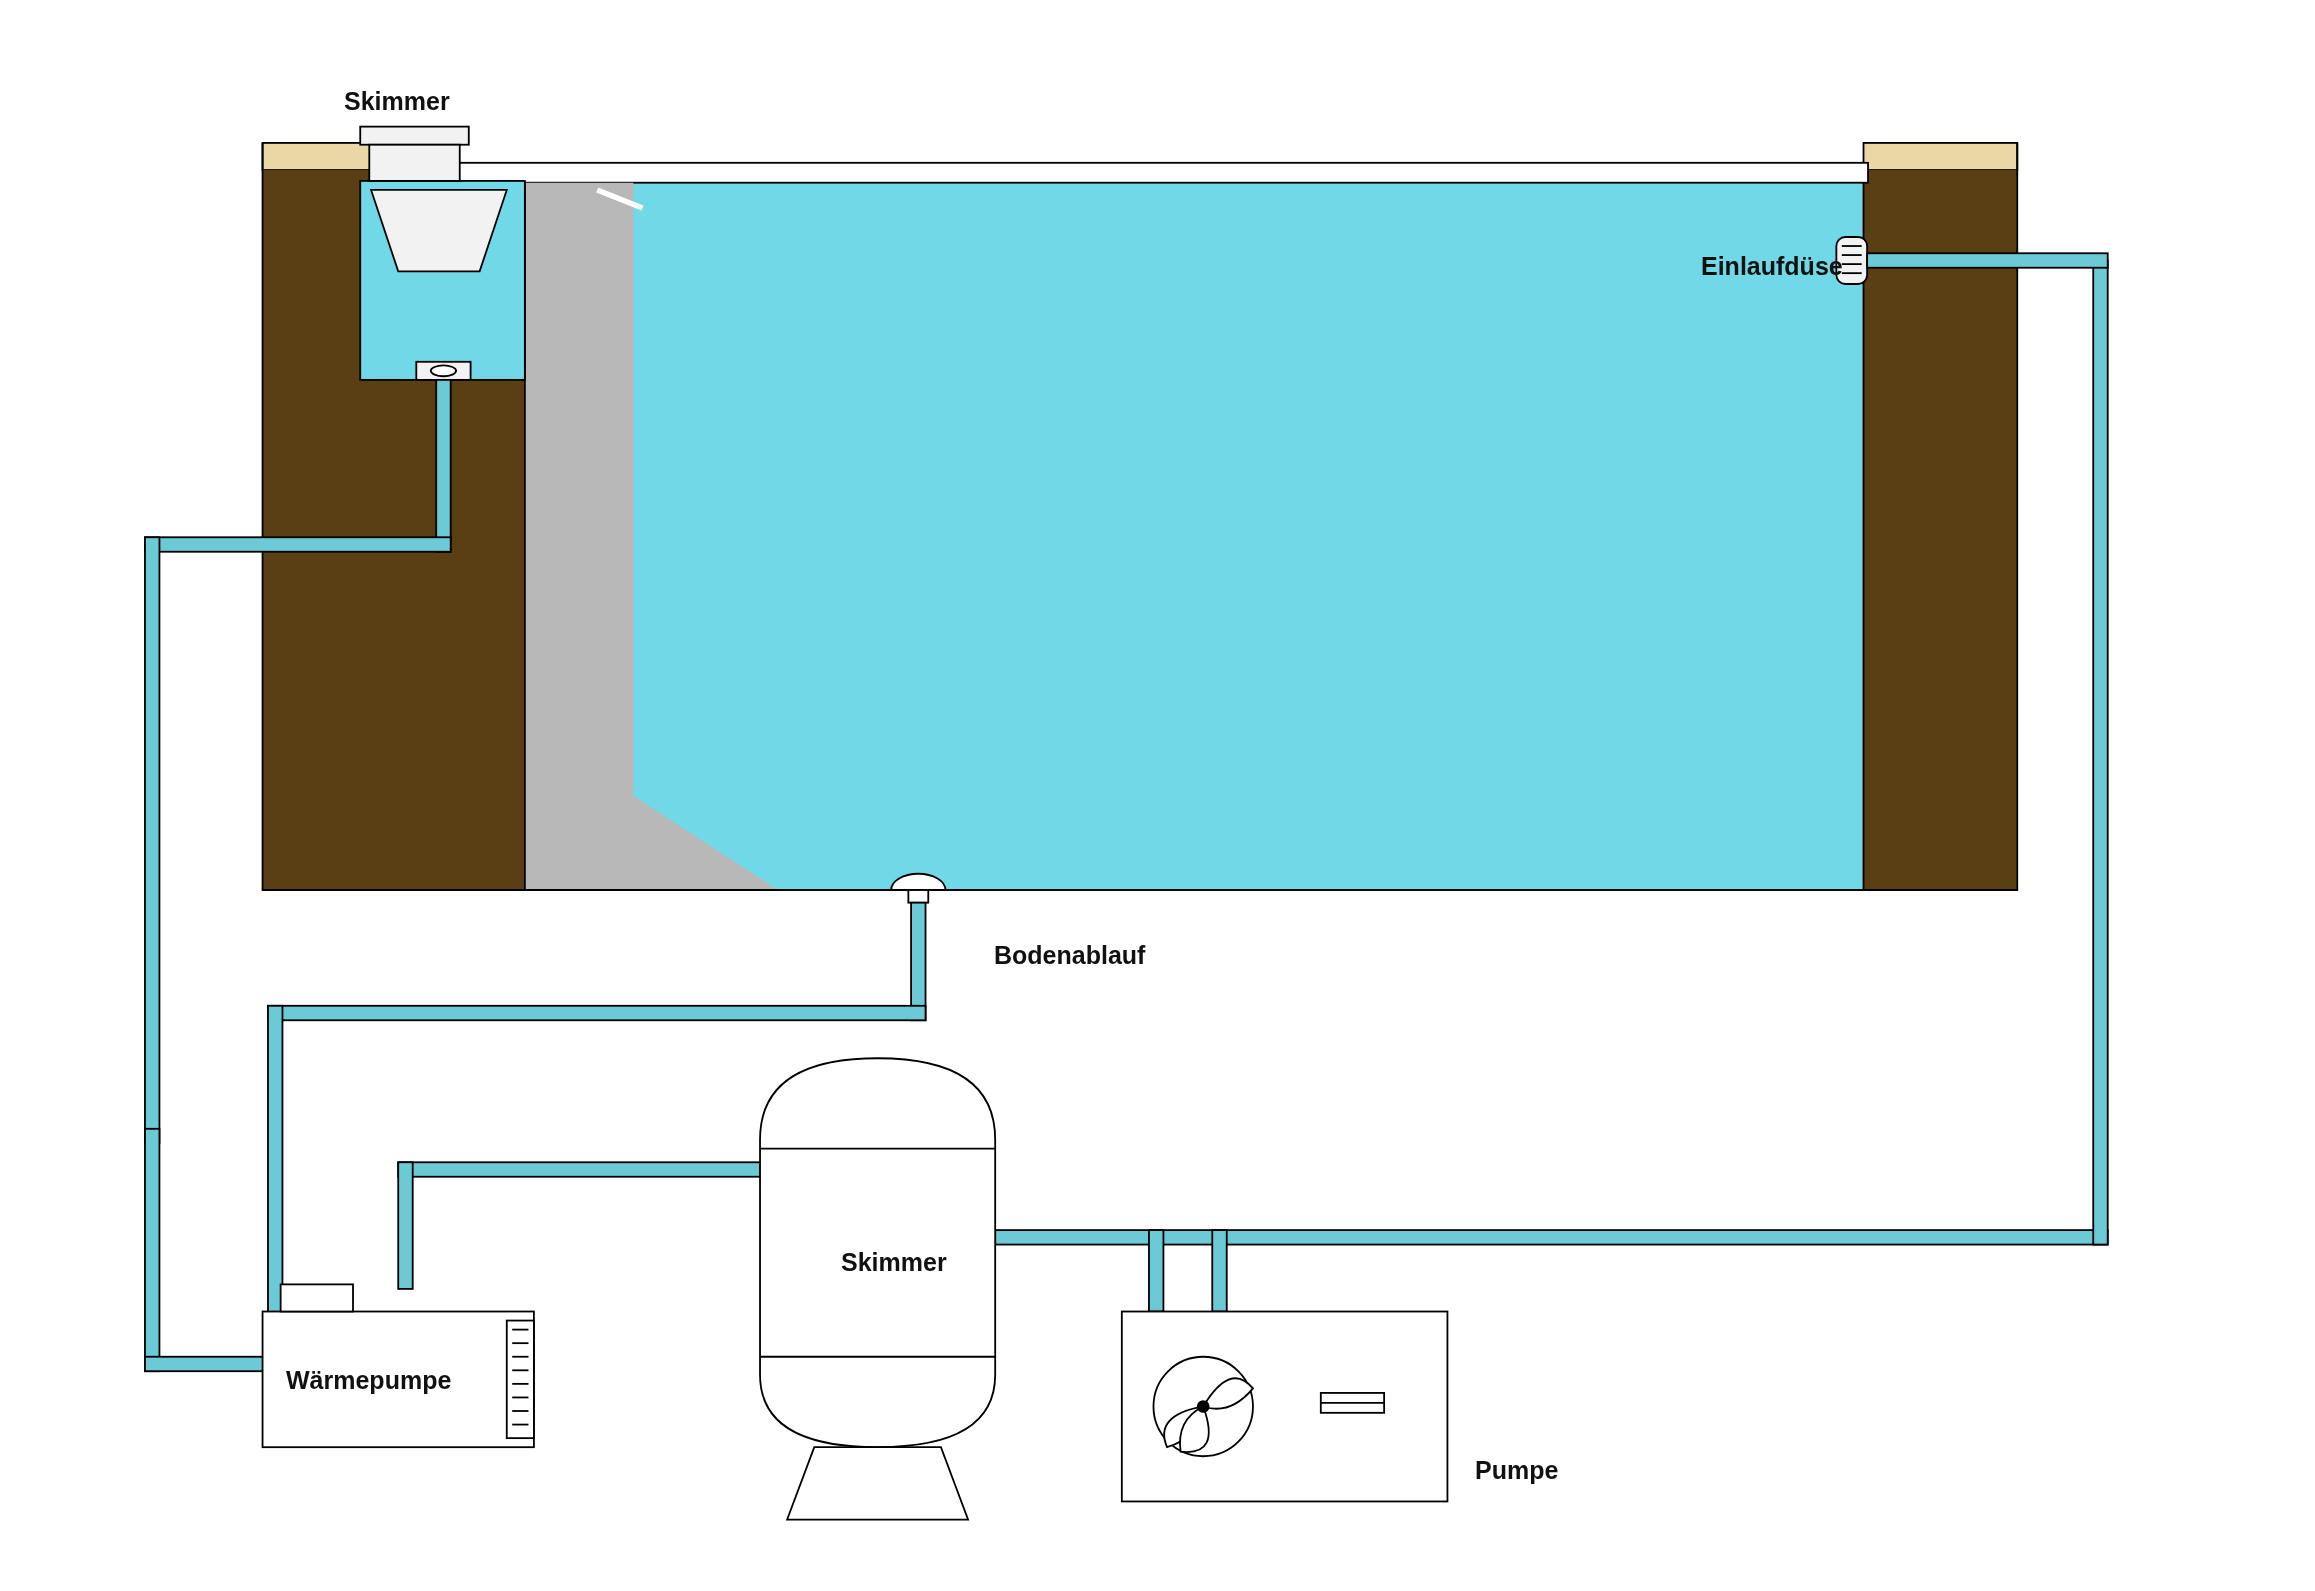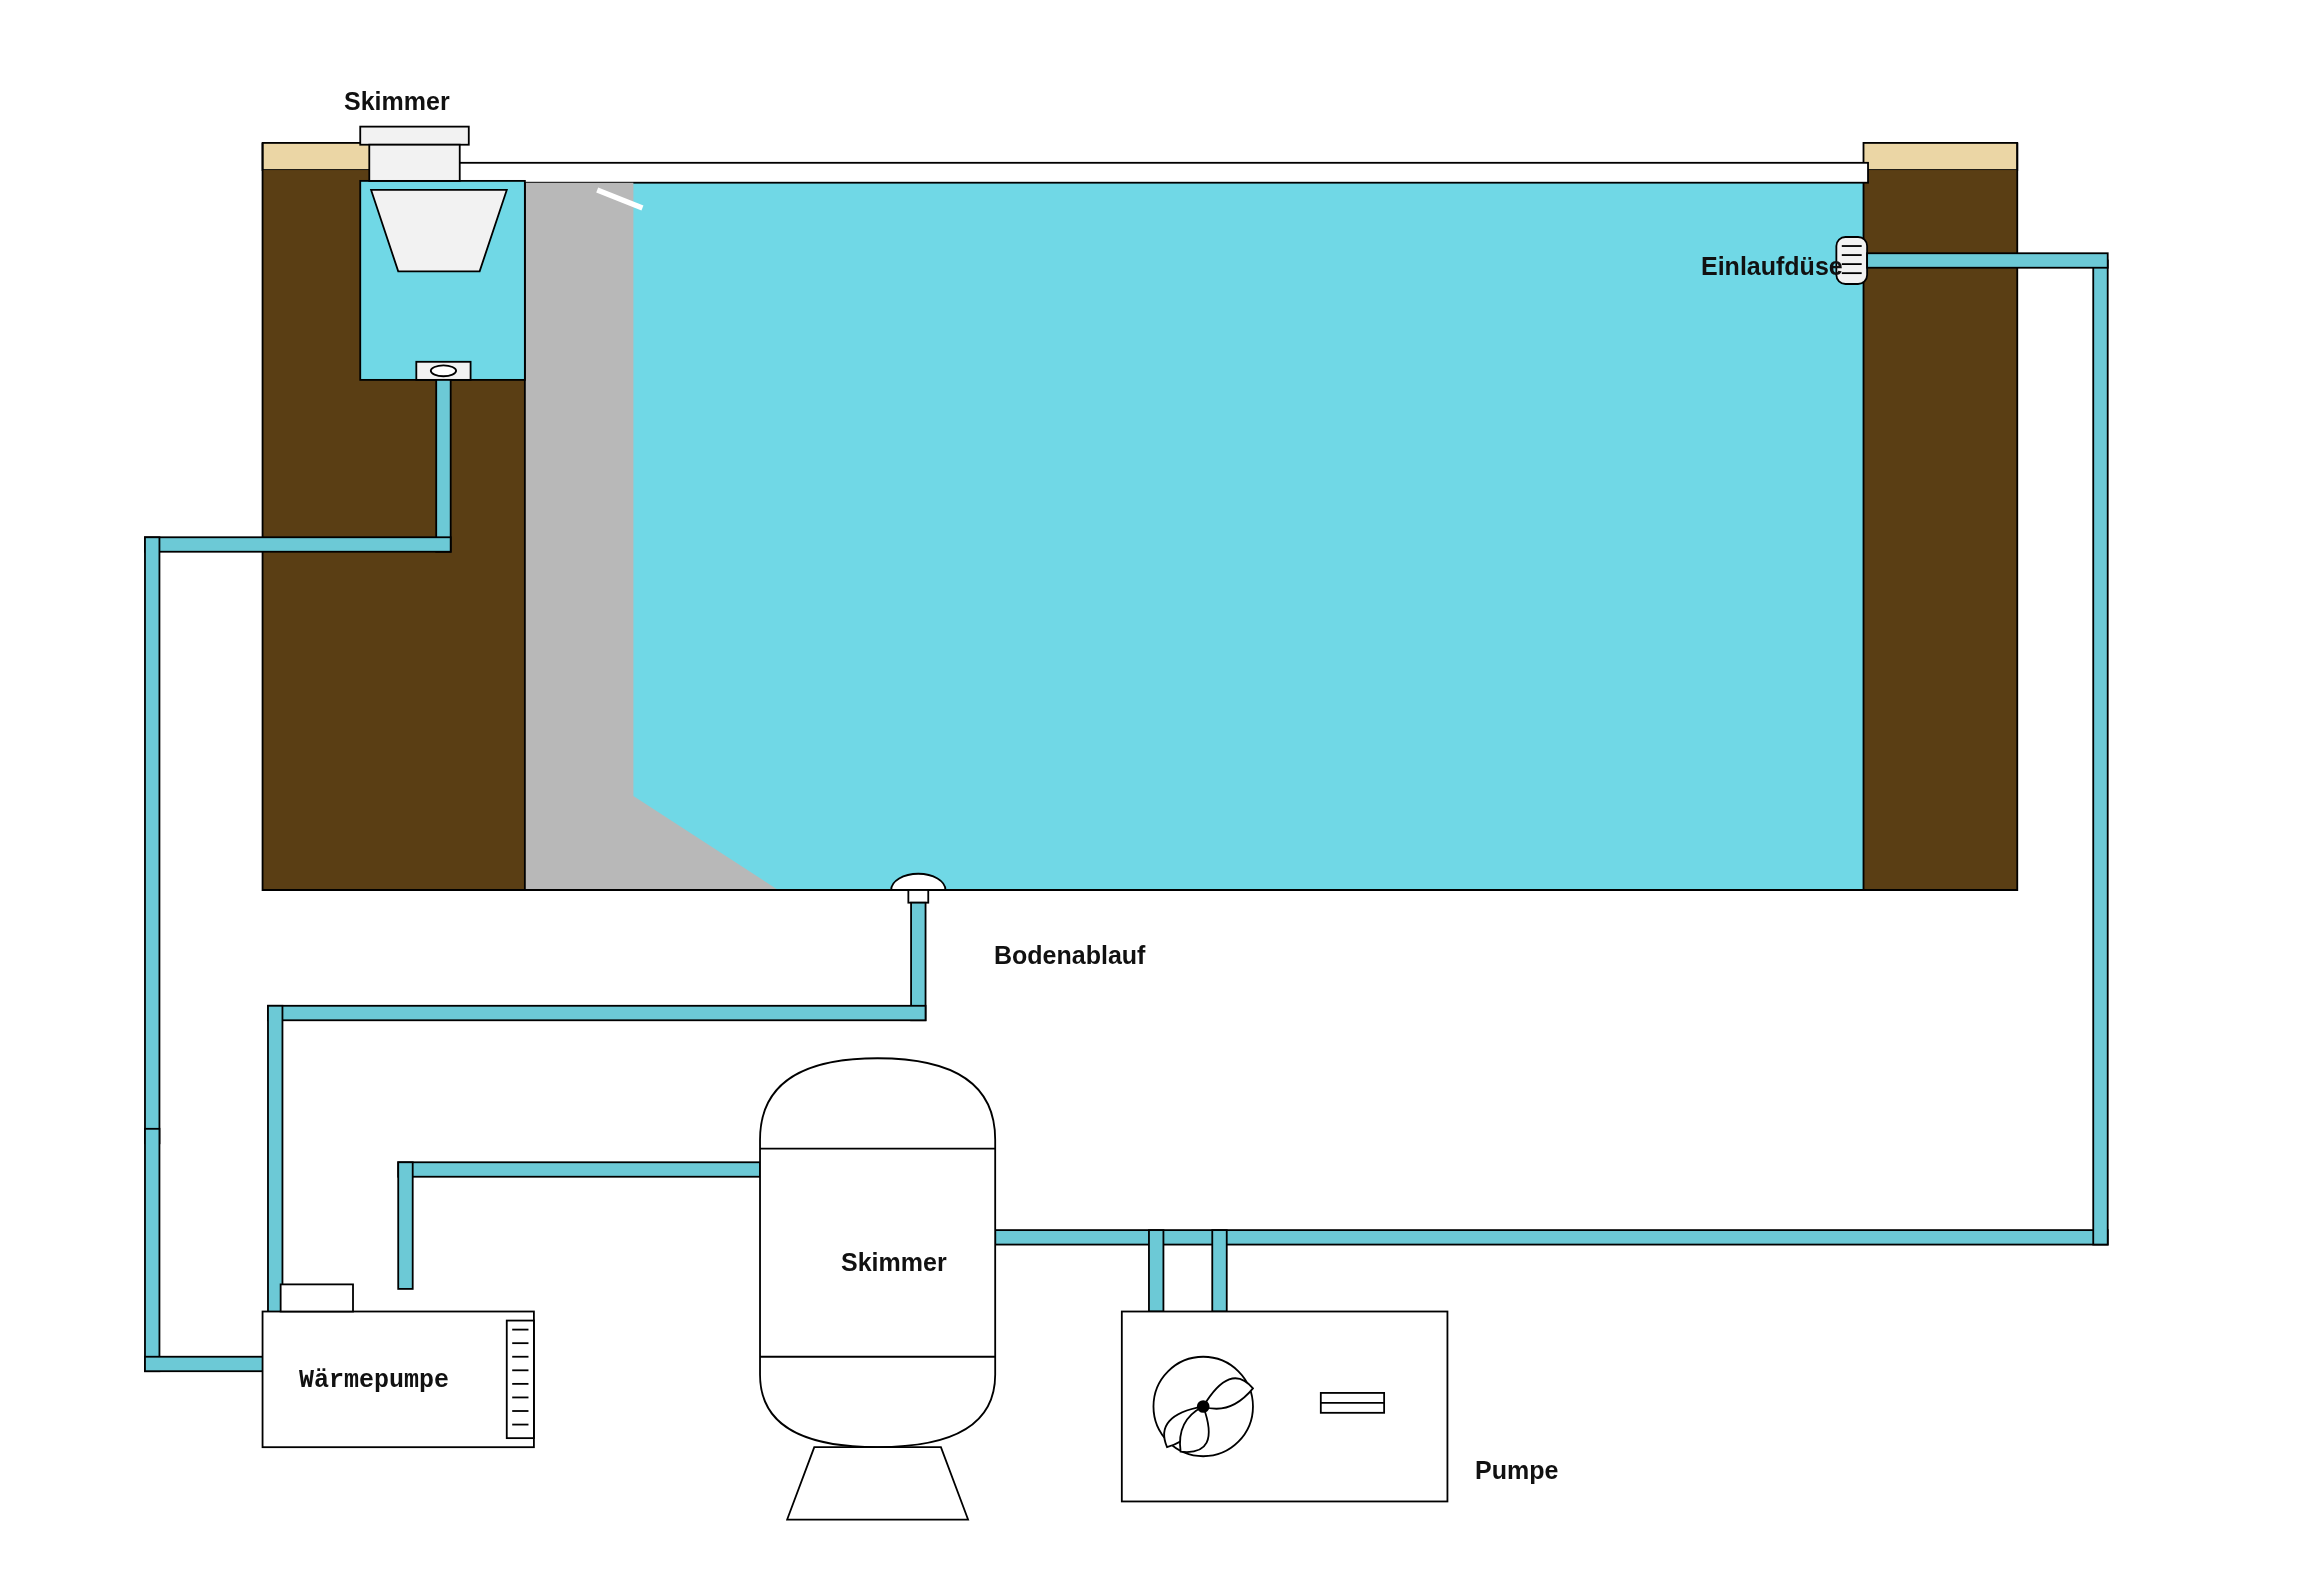--- a/index.html
+++ b/index.html
@@ -152,18 +152,18 @@
 </svg>
 
 <div class="label" style="left:344px; top:87px;">Skimmer</div>
 
 <div class="label" style="left:1701px; top:252px;">Einlaufdüse</div>
 
 <div class="label" style="left:950px; top:941px;margin-left:44px;">Bodenablauf</div>
 
 <div class="label" style="left:841px; top:1248px;">Skimmer</div>
 
-<div class="label" style="left:299px; top:1366px;font-family:Liberation Mono, monospace;">Wärmepumpe</div>
+<div class="label" style="left:286px; top:1366px;">Wärmepumpe</div>
 
 <div class="label" style="left:1475px; top:1456px;">Pumpe</div>
 
 </div>
 
 
 </body></html>

